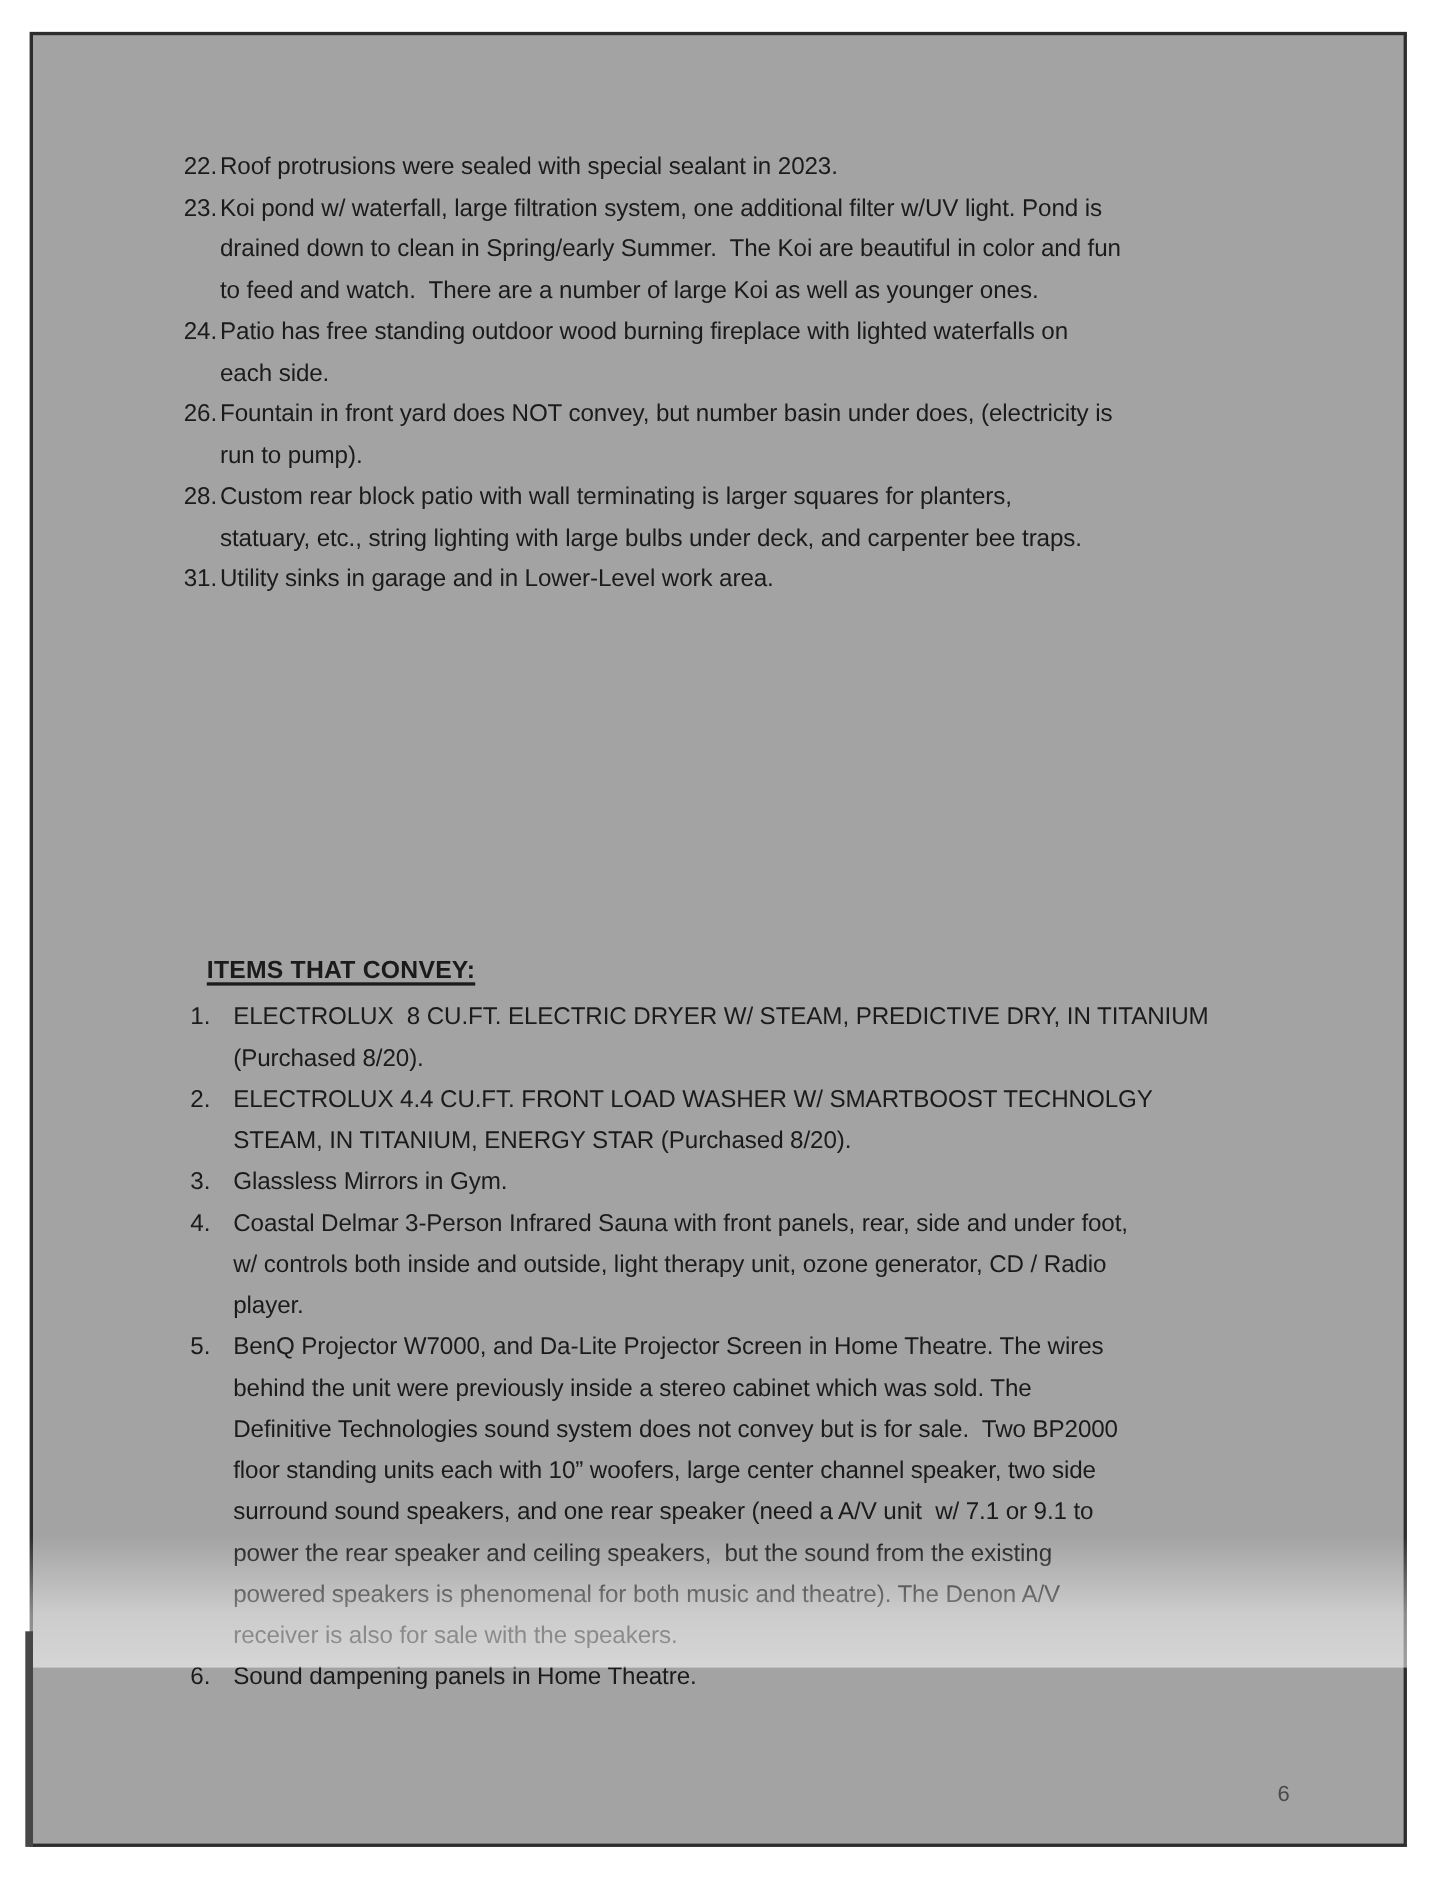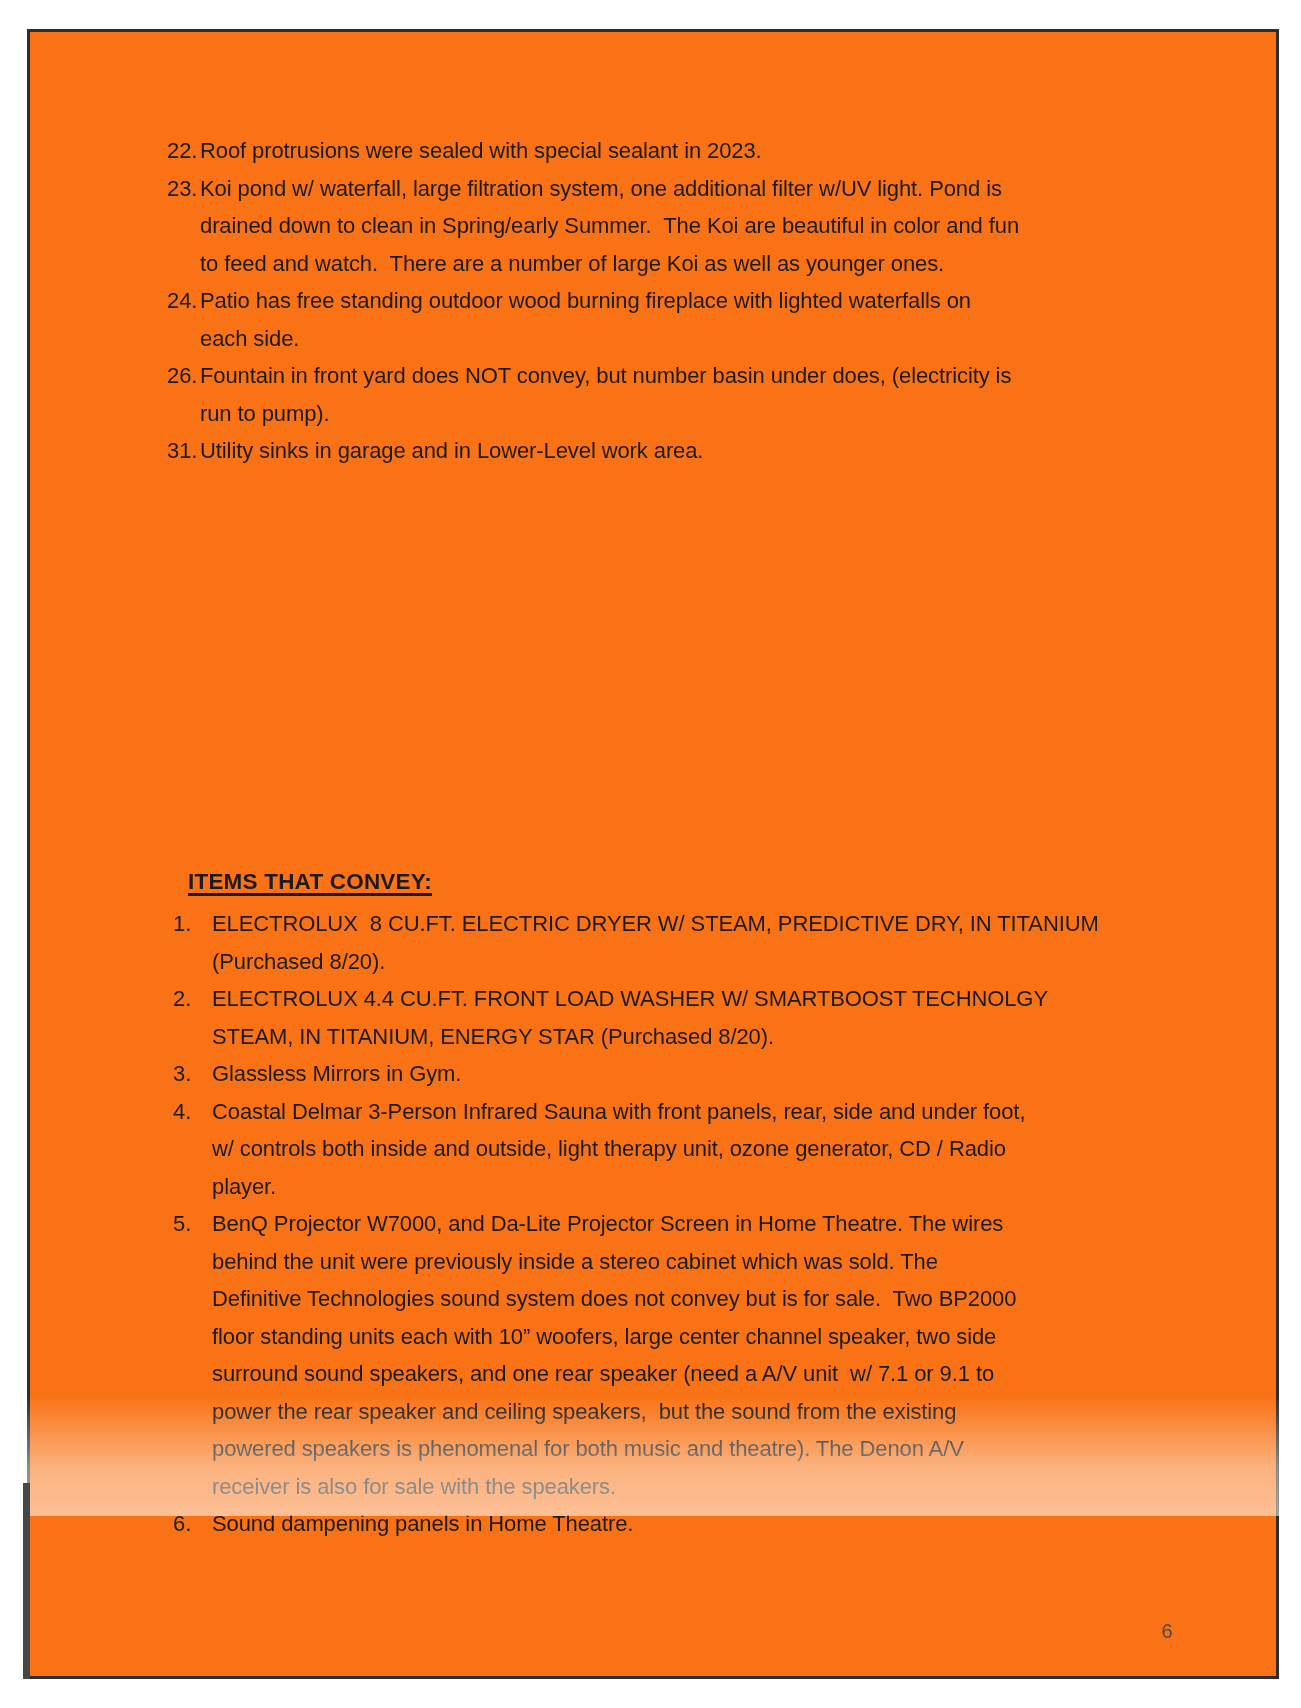--- a/index.html
+++ b/index.html
@@ -12,21 +12,21 @@
     color: #1b1b1b;
     overflow: hidden;
   }
   .sheet {
     position: absolute;
     left: 27px;
     top: 29px;
     width: 1246px;
     height: 1644px;
     border: 3px solid #2d2d2d;
-    background: #f97316;
+    background: #a3a3a3;
   }
   .border-artifact {
     position: absolute;
     left: 23px;
     top: 1483px;
     width: 7px;
     height: 196px;
     background: #474747;
   }
   ol.doc-list {
@@ -109,20 +109,25 @@
         <span class="num">24.</span>
         <span class="txt">Patio has free standing outdoor wood burning fireplace with lighted waterfalls on
 each side.</span>
       </li>
       <li>
         <span class="num">26.</span>
         <span class="txt">Fountain in front yard does NOT convey, but number basin under does, (electricity is
 run to pump).</span>
       </li>
       <li>
+        <span class="num">28.</span>
+        <span class="txt">Custom rear block patio with wall terminating is larger squares for planters,
+statuary, etc., string lighting with large bulbs under deck, and carpenter bee traps.</span>
+      </li>
+      <li>
         <span class="num">31.</span>
         <span class="txt">Utility sinks in garage and in Lower-Level work area.</span>
       </li>
     </ol>
 
     <h2 class="section-heading">ITEMS THAT CONVEY:</h2>
 
     <ol class="doc-list convey-list">
       <li>
         <span class="num">1.</span>

